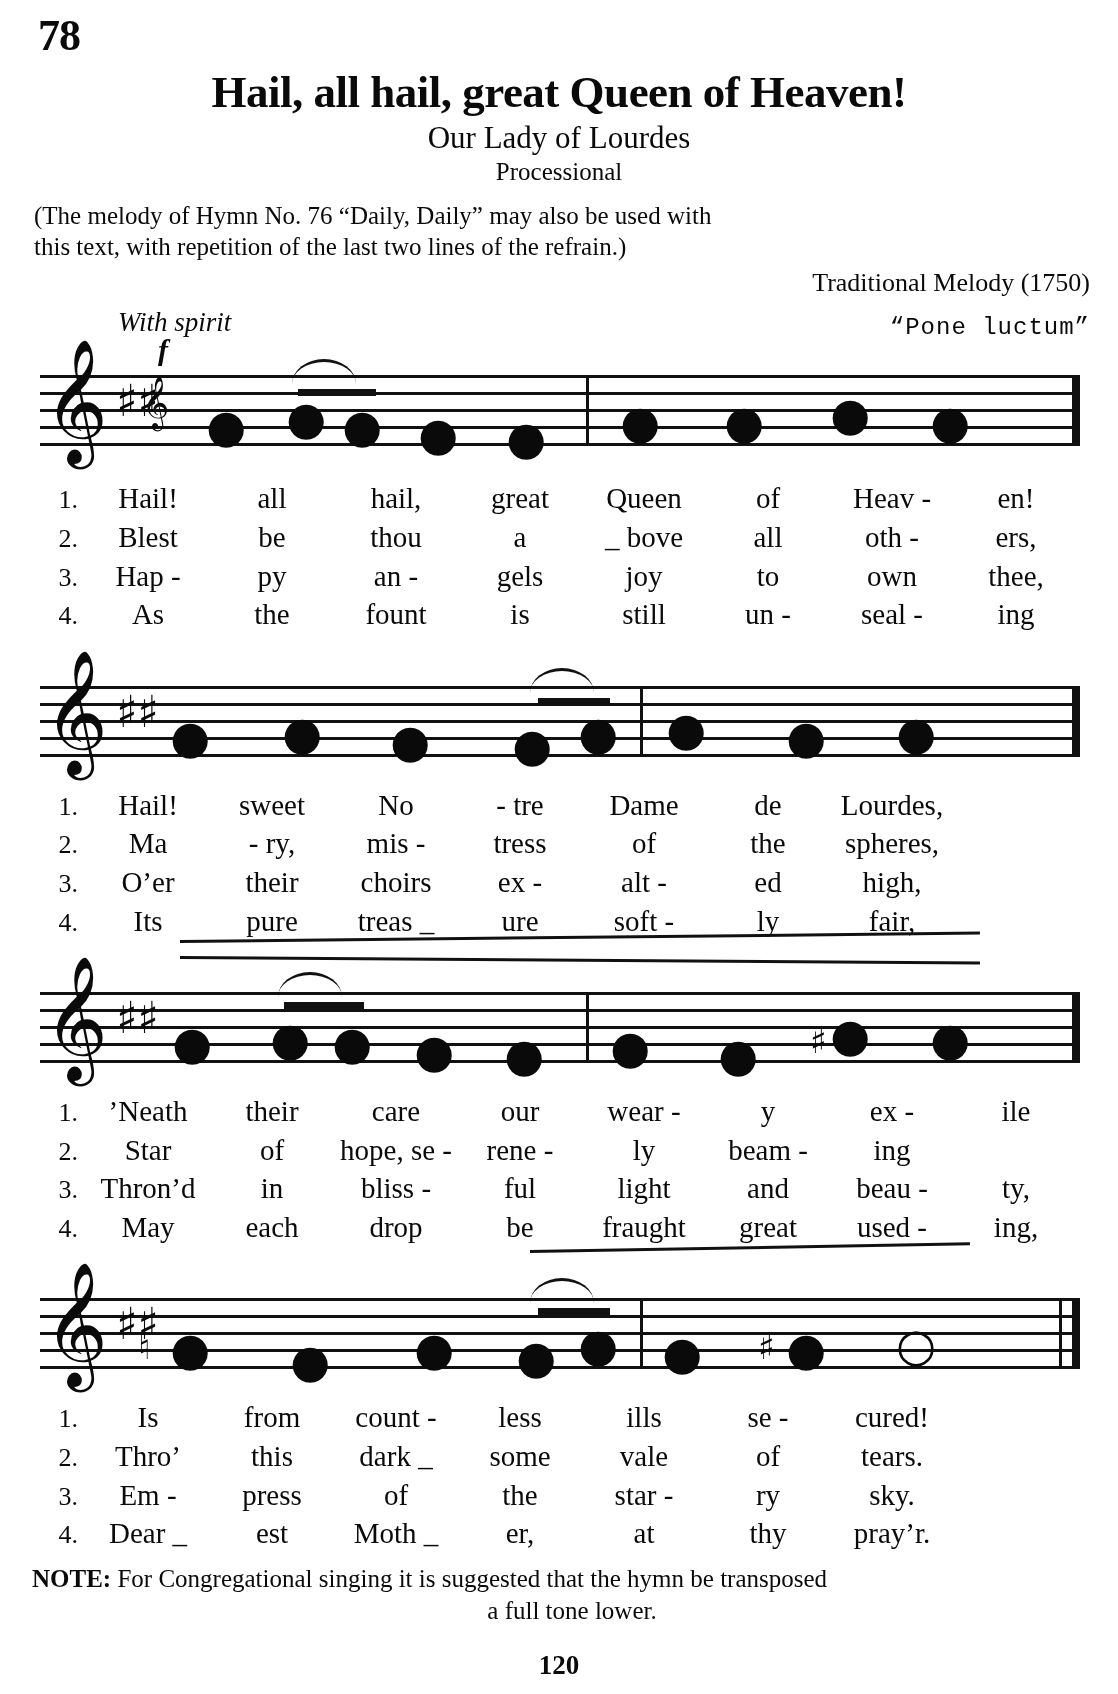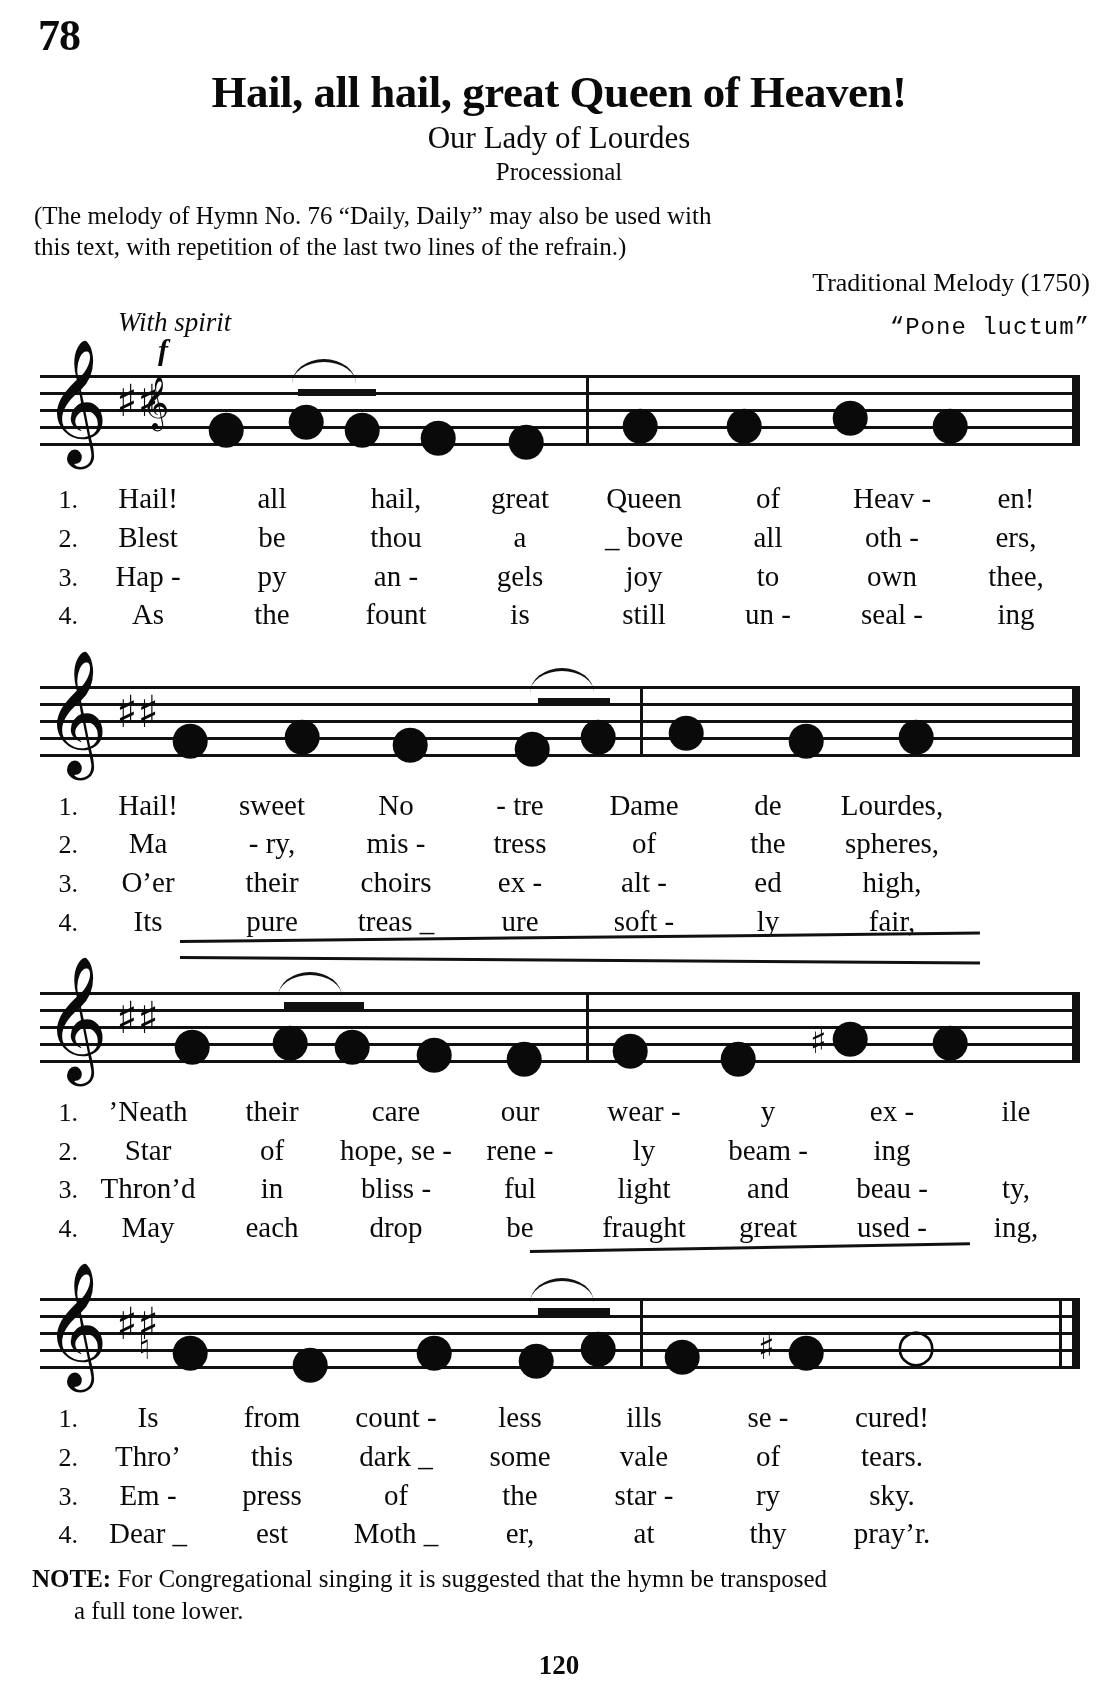--- a/index.html
+++ b/index.html
@@ -217,21 +217,21 @@
     text-align: center;
   }
 
   
   .footer-note {
     margin: 10px 32px 0 32px;
     font-size: 25px;
     line-height: 1.3;
   }
   .footer-note .lbl { font-weight: bold; }
-  .footer-note .l2 { display: block; margin-left: 42px; }
+  .footer-note .l2 { display: block; margin-left: 26px; text-align: center; }
   .page-number {
     text-align: center;
     font-size: 27px;
     font-weight: bold;
     margin-top: 22px;
   }
 </style>
 </head>
 <body>
 

